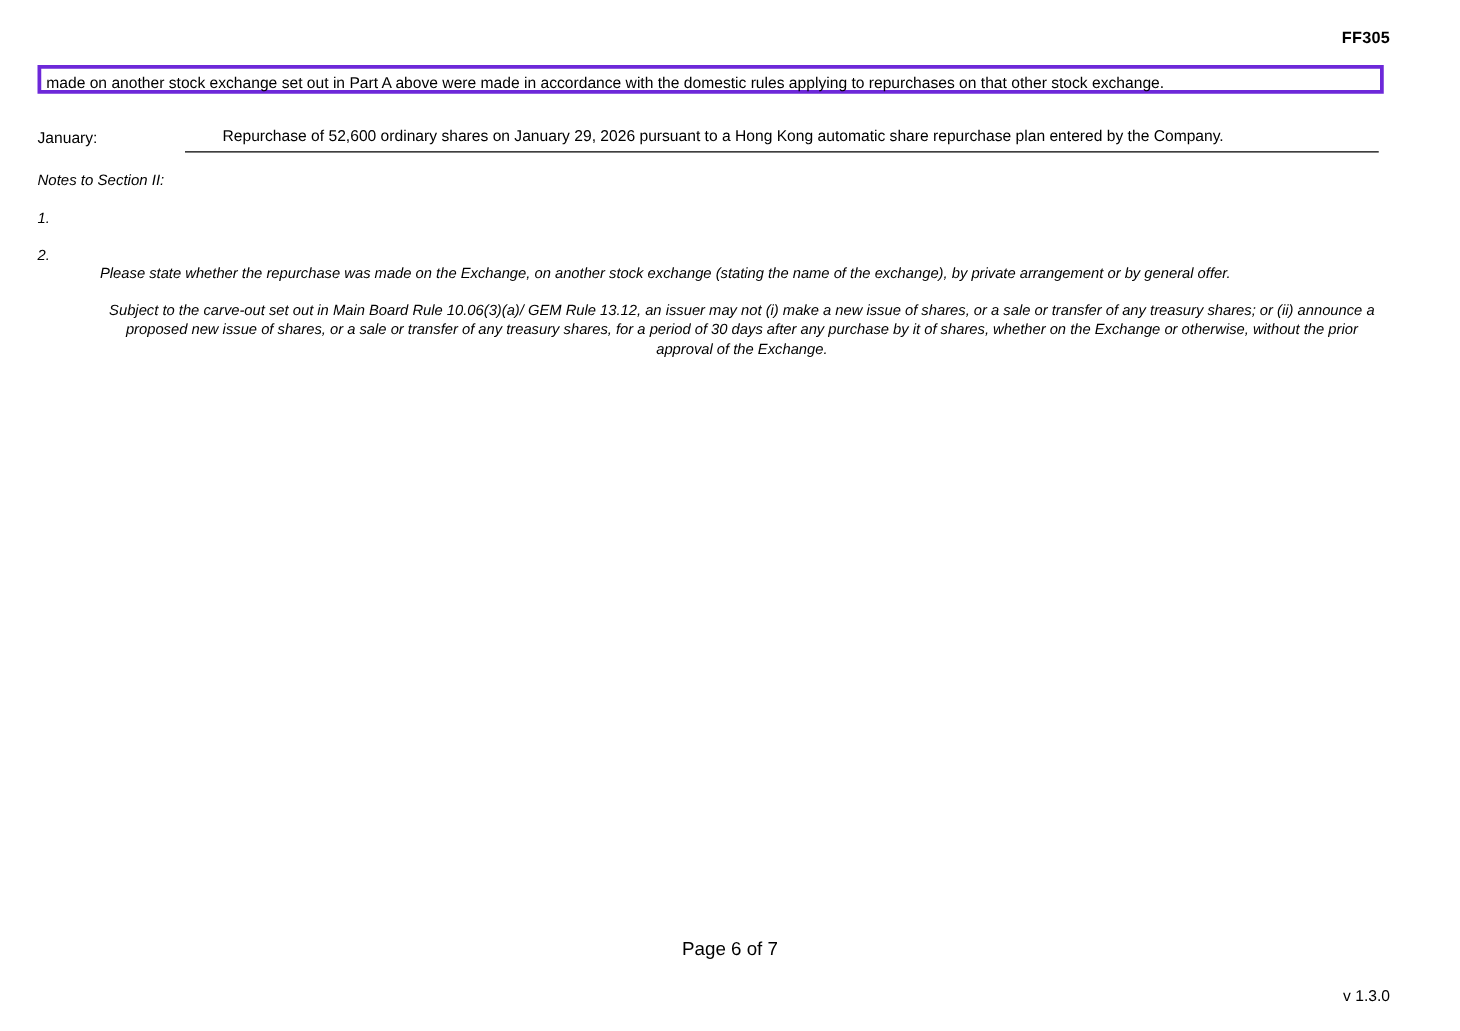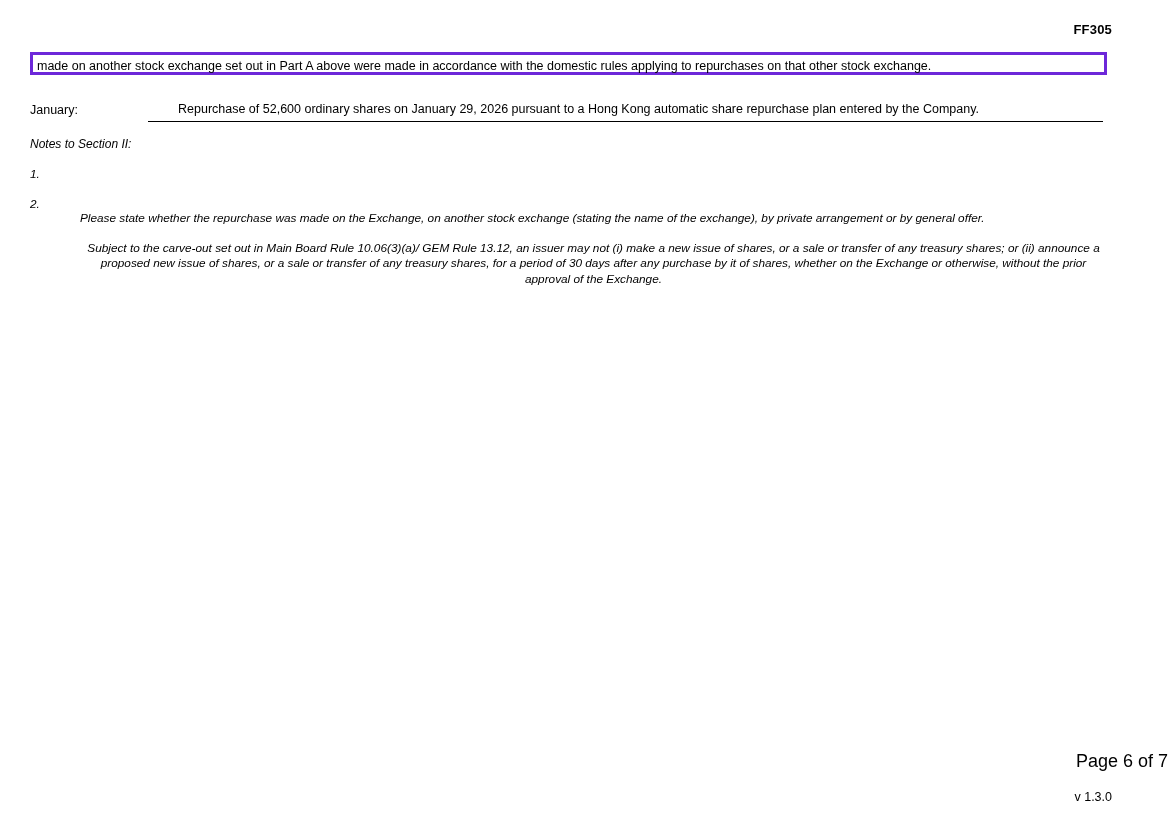--- a/index.html
+++ b/index.html
@@ -117,22 +117,22 @@
   }
   .note-2 .note-body {
     width: 1027px;
     text-align: center;
   }
   .page-number {
     position: absolute;
     left: 0;
     right: 0;
     top: 751px;
-    text-align: right;
-    font-size: 18px;
+    text-align: center;
+    font-size: 15px;
   }
   .version {
     position: absolute;
     right: 56px;
     top: 790px;
     font-size: 12.5px;
   }
 </style>
 </head>
 <body>

